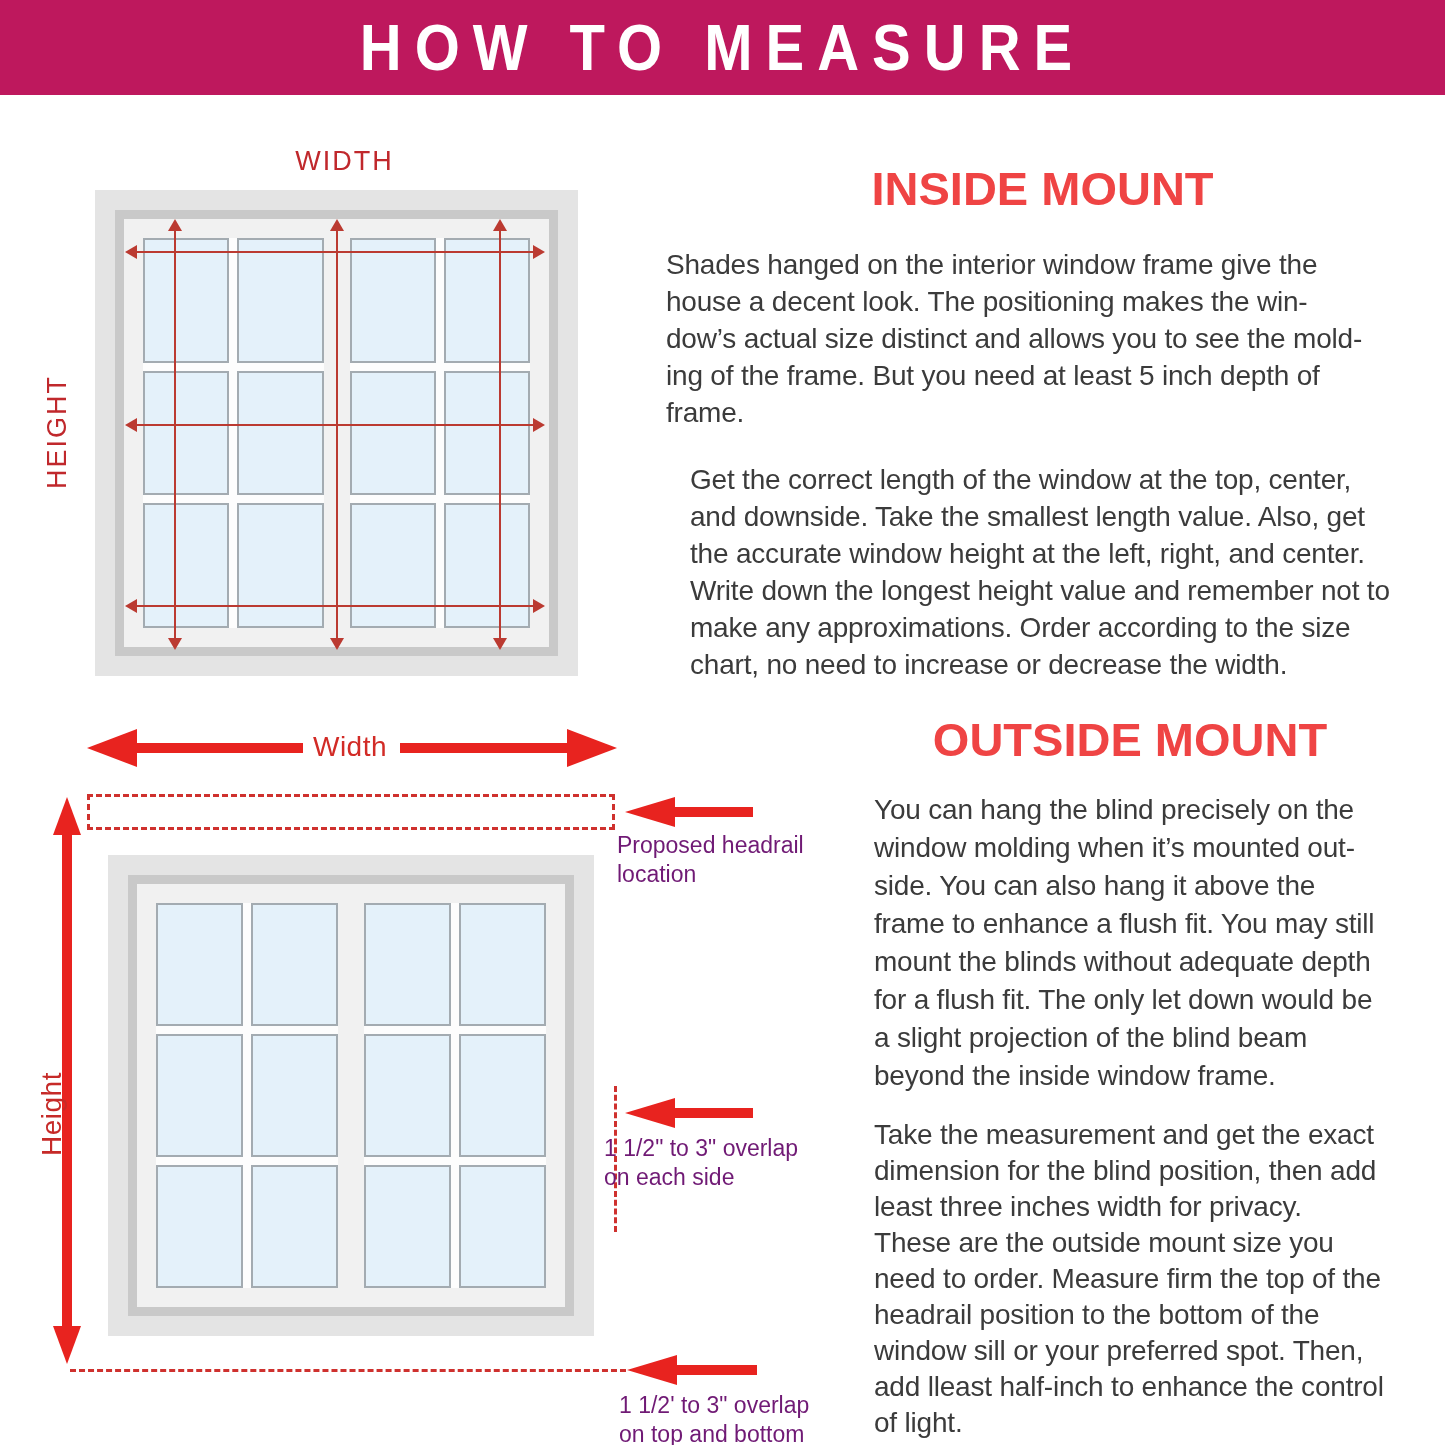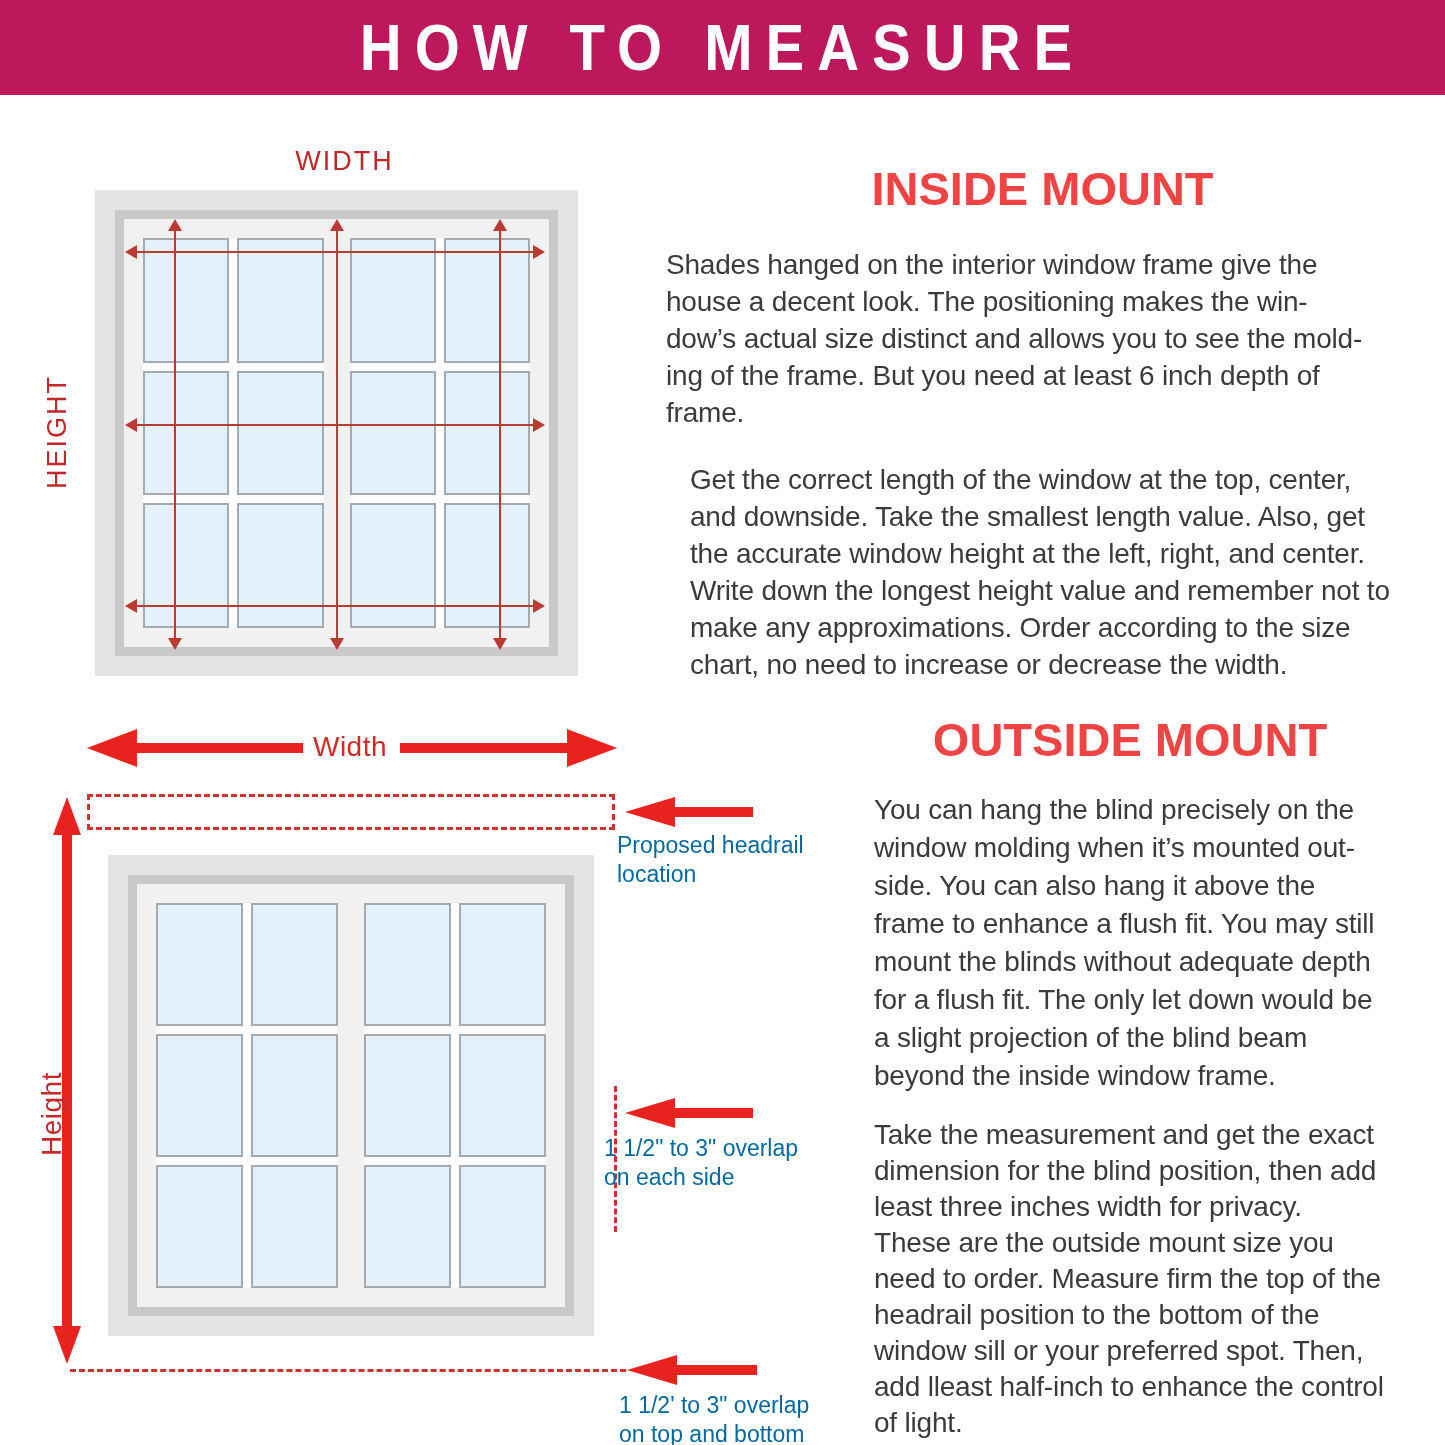--- a/index.html
+++ b/index.html
@@ -26,21 +26,21 @@
   .body-text {
     position:absolute; color:#3b3b3b; font-size:28px; white-space:pre-line;
     letter-spacing:-0.2px;
   }
   .p-in1 { left:666px; top:246px; width:775px; line-height:37px; }
   .p-in2 { left:690px; top:461px; width:775px; line-height:37px; }
   .p-out1 { left:874px; top:791px; width:605px; line-height:38px; }
   .p-out2 { left:874px; top:1117px; width:615px; line-height:36px; }
   
   .red-note {
-    position:absolute; color:#0369a1; font-size:23px; line-height:29px;
+    position:absolute; color:#701a75; font-size:23px; line-height:29px;
     white-space:pre-line;
   }
   .dim-label {
     position:absolute; color:#c0282c; font-size:27px; letter-spacing:2px;
     text-align:center; white-space:nowrap;
   }
   .vtext {
     writing-mode:vertical-rl; transform:rotate(180deg);
     display:flex; align-items:center; justify-content:center;
   }
@@ -156,21 +156,21 @@
   <div class="tarrow h ah2"></div>
   <div class="tarrow h ah3"></div>
   <div class="tarrow v av1"></div>
   <div class="tarrow v av2"></div>
   <div class="tarrow v av3"></div>
 
   <div class="mount-heading h-inside">INSIDE MOUNT</div>
   <div class="body-text p-in1">Shades hanged on the interior window frame give the
 house a decent look. The positioning makes the win-
 dow’s actual size distinct and allows you to see the mold-
-ing of the frame. But you need at least 6 inch depth of
+ing of the frame. But you need at least 5 inch depth of
 frame.</div>
   <div class="body-text p-in2">Get the correct length of the window at the top, center,
 and downside. Take the smallest length value. Also, get
 the accurate window height at the left, right, and center.
 Write down the longest height value and remember not to
 make any approximations. Order according to the size
 chart, no need to increase or decrease the width.</div>
 
   <div class="mount-heading h-outside">OUTSIDE MOUNT</div>
   <div class="body-text p-out1">You can hang the blind precisely on the

